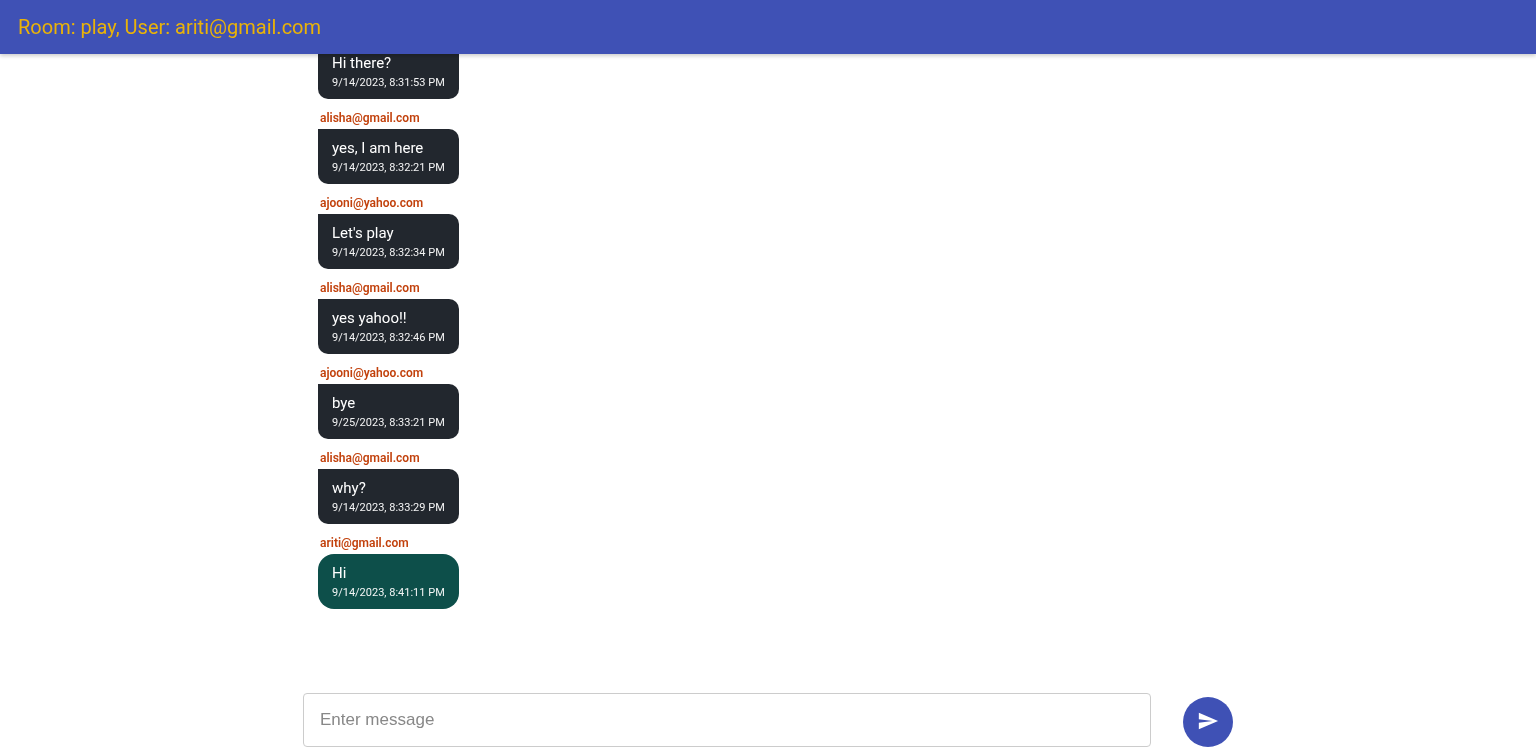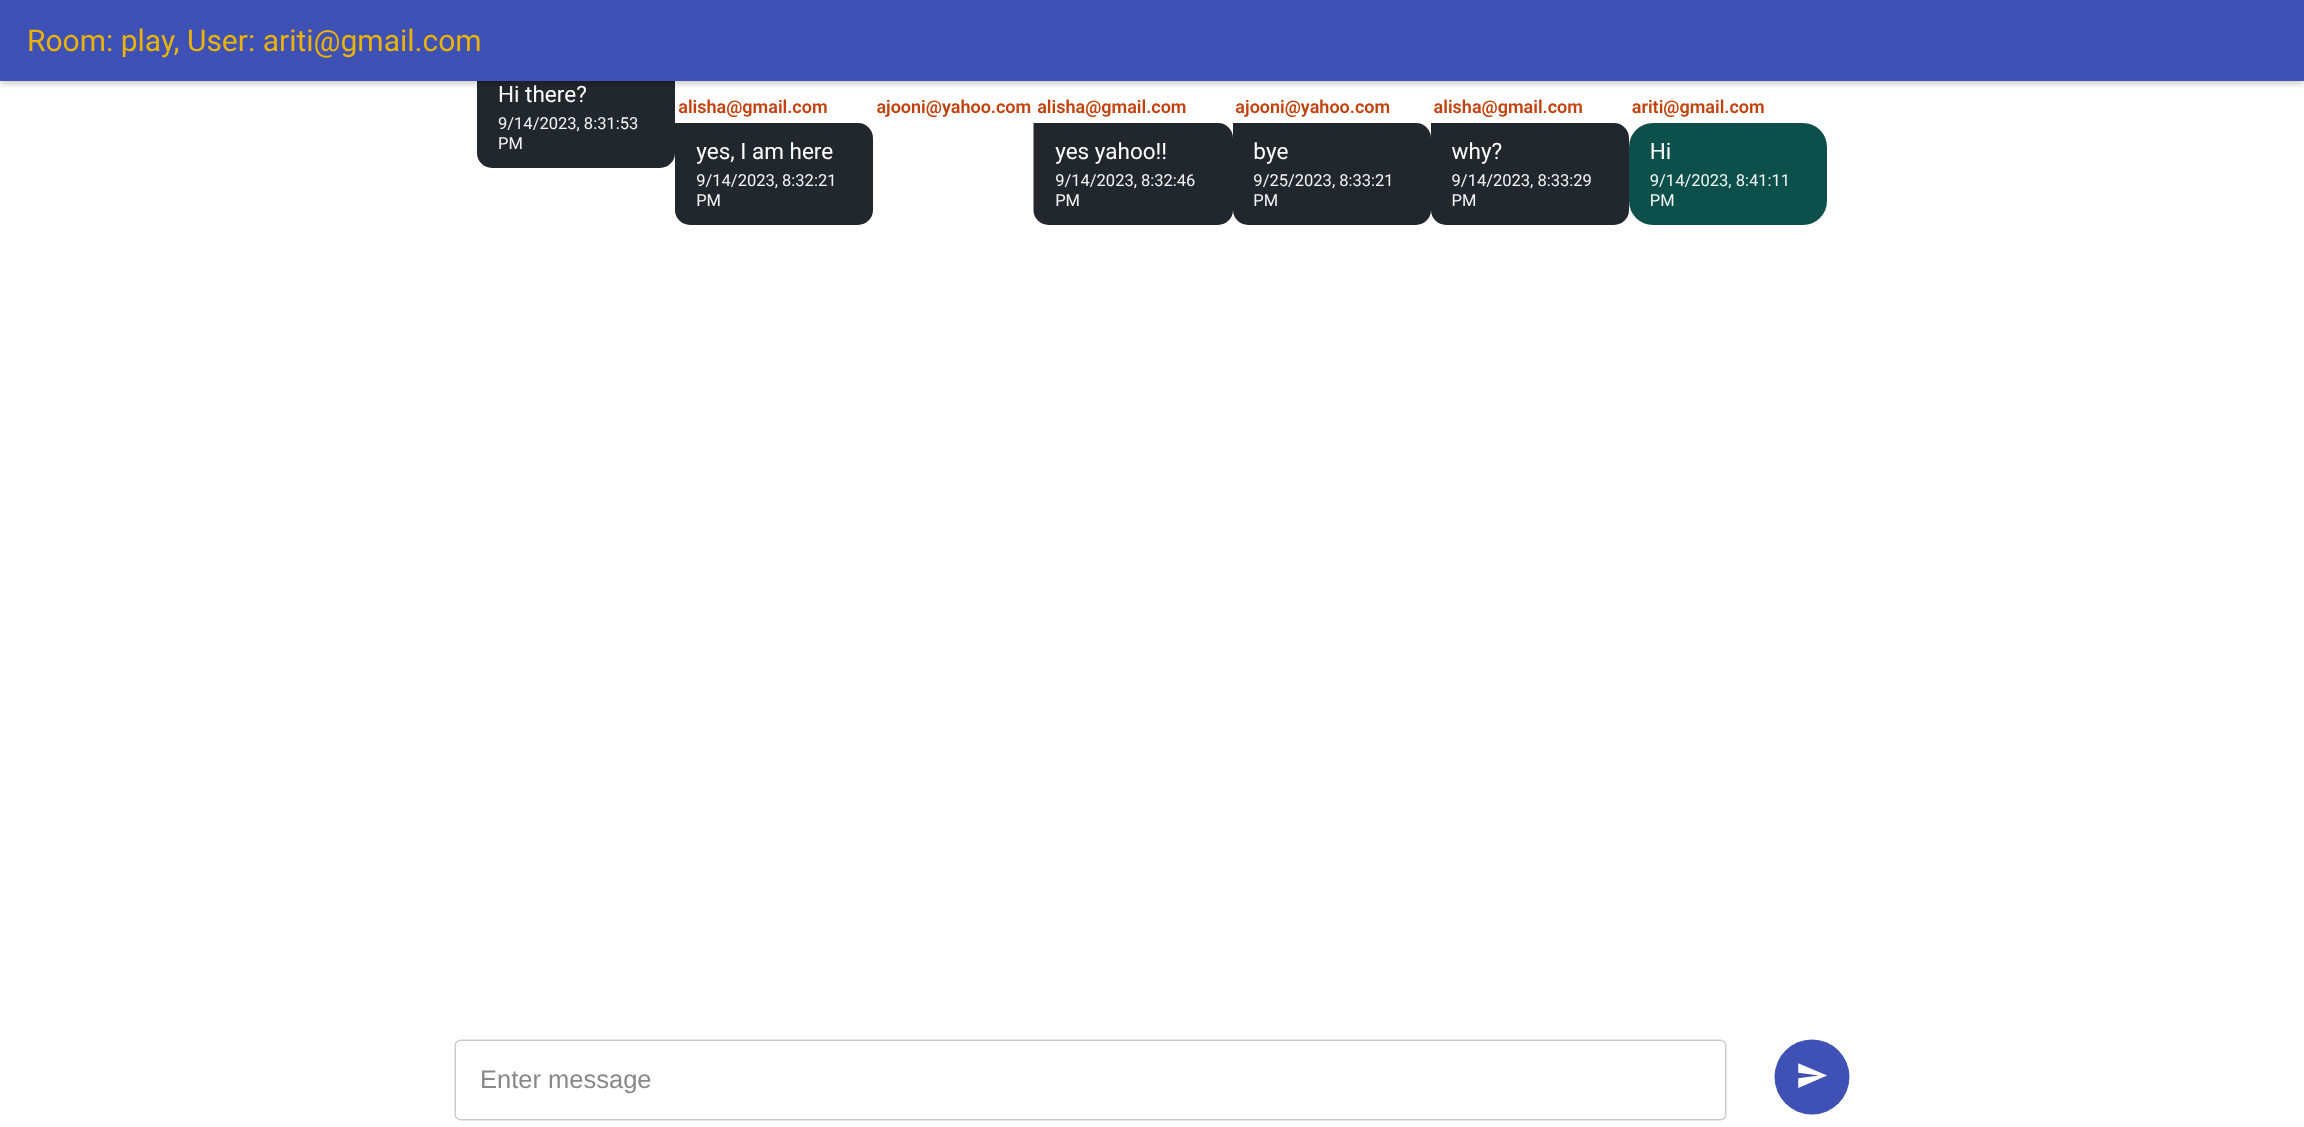--- a/index.html
+++ b/index.html
@@ -30,21 +30,21 @@
       height: calc(751px - 58px);
       display: flex;
       flex-direction: column;
       position: relative;
     }
     .messages-area {
       flex: 1;
       overflow-y: scroll;
       padding: 10px 15px 20px 15px;
       display: flex;
-      flex-direction: row;
+      flex-direction: column;
     }
     .messages-area::-webkit-scrollbar {
       width: 17px;
     }
     .messages-area::-webkit-scrollbar-track {
       background: #f1f1f1;
     }
     .messages-area::-webkit-scrollbar-thumb {
       background: #c1c1c1;
     }
@@ -92,21 +92,21 @@
       font-size: 15px;
       margin-bottom: 4px;
     }
     .msg-time {
       font-size: 11px;
       font-weight: 400;
       opacity: 0.95;
     }
     .input-row {
       display: flex;
-      align-items: flex-start;
+      align-items: flex-end;
       padding: 10px 0 0 0;
       gap: 32px;
     }
     .msg-input {
       flex: 1;
       padding: 16px 16px;
       font-size: 17px;
       border: 1px solid #ccc;
       border-radius: 4px;
       outline: none;
@@ -153,20 +153,24 @@
       </div>
       <div class="msg-wrapper other">
         <div class="msg-sender">alisha@gmail.com</div>
         <div class="msg-bubble other">
           <div class="msg-text">yes, I am here</div>
           <div class="msg-time">9/14/2023, 8:32:21 PM</div>
         </div>
       </div>
       <div class="msg-wrapper other">
         <div class="msg-sender">ajooni@yahoo.com</div>
+        <div class="msg-bubble other">
+          <div class="msg-text">Let's play</div>
+          <div class="msg-time">9/14/2023, 8:32:34 PM</div>
+        </div>
       </div>
       <div class="msg-wrapper other">
         <div class="msg-sender">alisha@gmail.com</div>
         <div class="msg-bubble other">
           <div class="msg-text">yes yahoo!!</div>
           <div class="msg-time">9/14/2023, 8:32:46 PM</div>
         </div>
       </div>
       <div class="msg-wrapper other">
         <div class="msg-sender">ajooni@yahoo.com</div>

